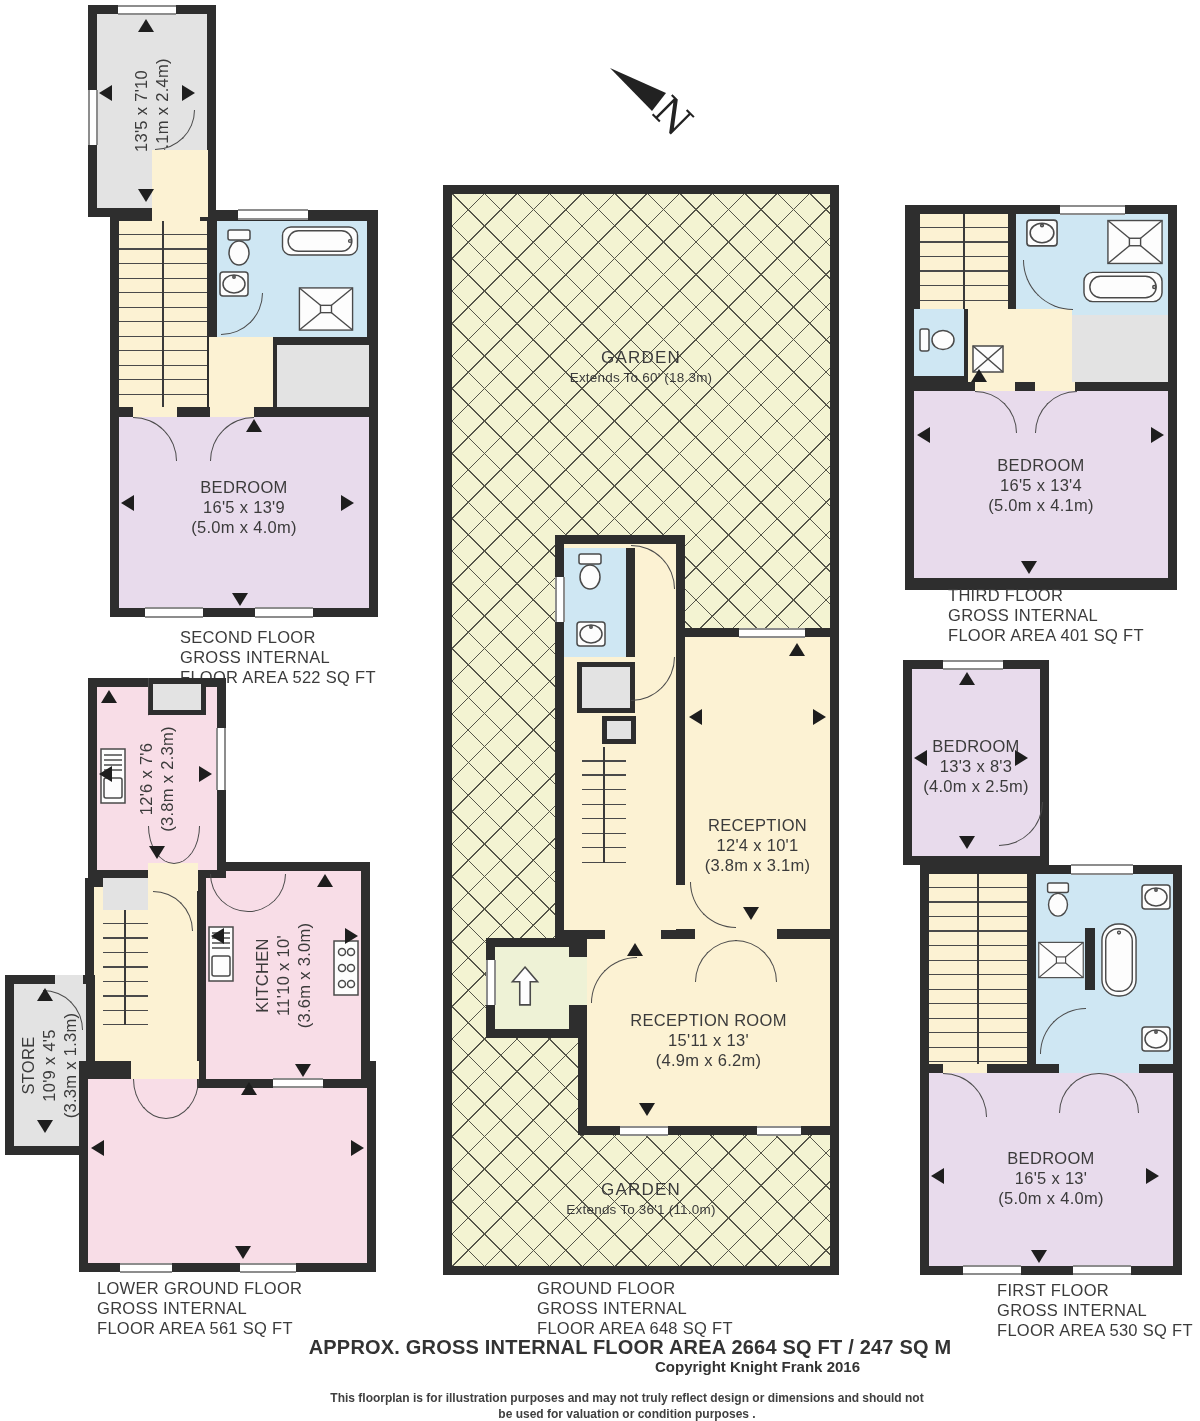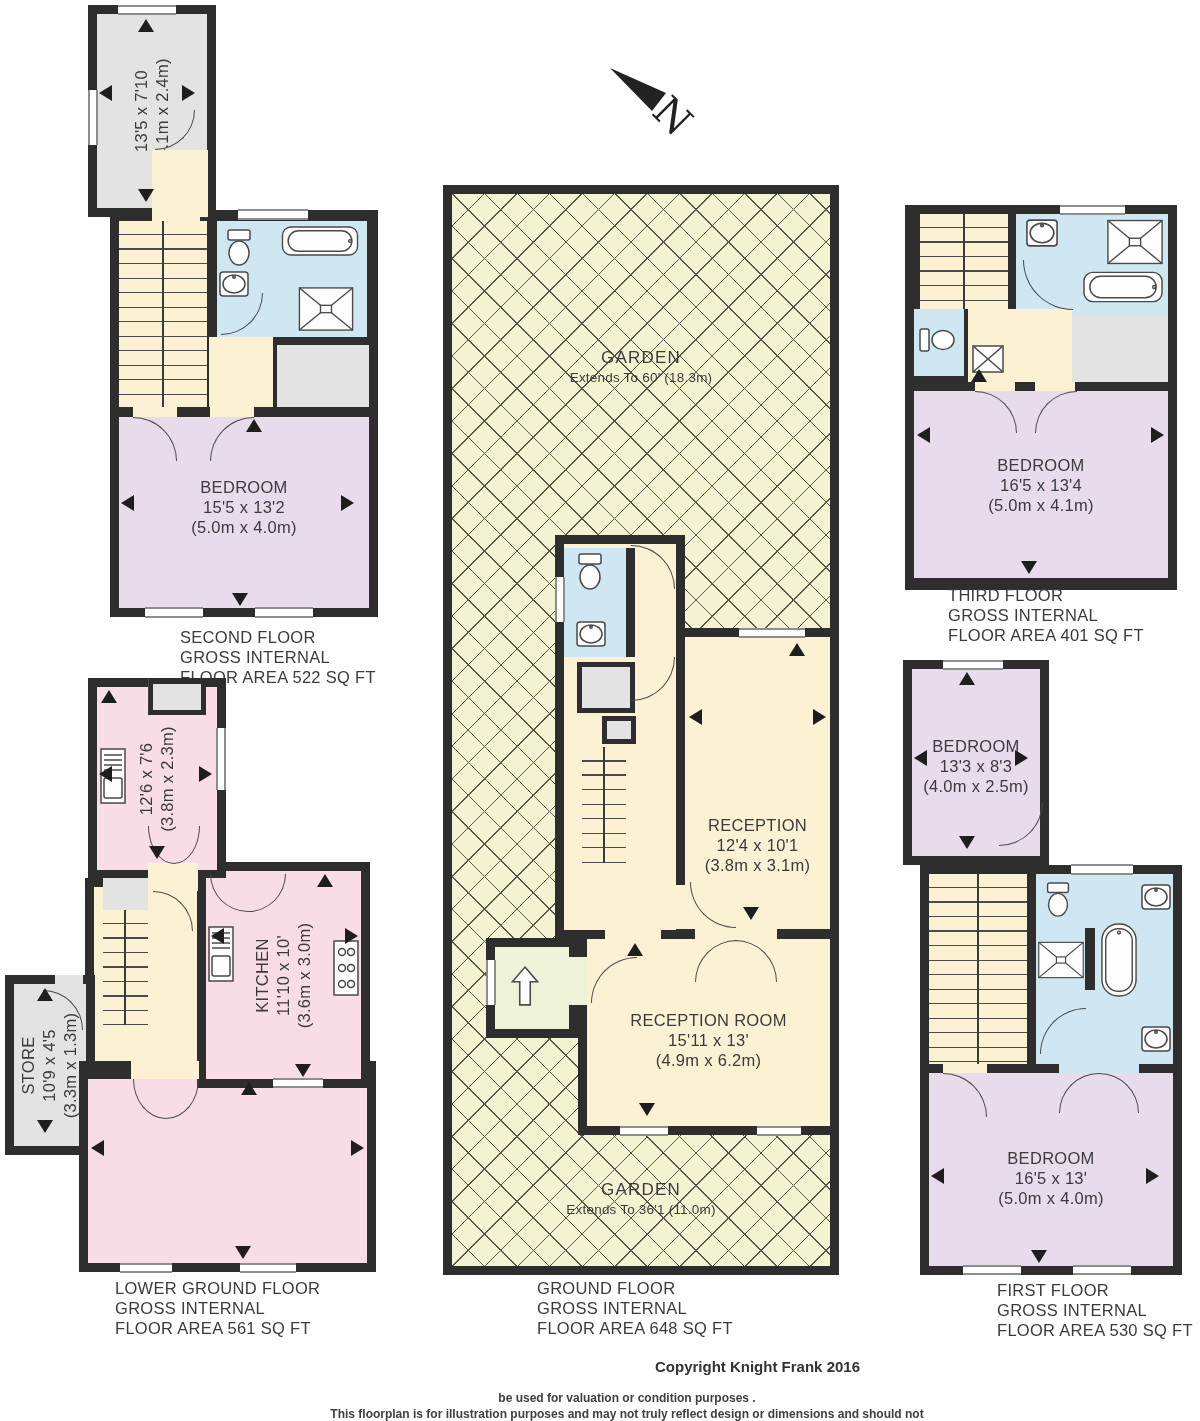--- a/index.html
+++ b/index.html
@@ -128,21 +128,21 @@
     <div class="mk mk-l" style="left:11px;top:80px"></div>
     <div class="mk mk-r" style="left:94px;top:80px"></div>
     <div class="mk mk-d" style="left:50px;top:184px"></div>
     <div class="mk mk-l" style="left:33px;top:490px"></div>
     <div class="mk mk-r" style="left:253px;top:490px"></div>
     <div class="mk mk-d" style="left:144px;top:588px"></div>
     <div class="mk mk-u" style="left:158px;top:414px"></div>
 
     <div class="rlabel" style="left:31px;top:472px;width:250px">
       <div>BEDROOM</div>
-      <div>15'5 x 13'2</div>
+      <div>16'5 x 13'9</div>
       <div>(5.0m x 4.0m)</div>
     </div>
     <div class="flabel" style="left:92px;top:622px;width:230px">
       <div>SECOND FLOOR</div>
       <div>GROSS INTERNAL</div>
       <div>FLOOR AREA 522 SQ FT</div>
     </div>
   </div>
 
   <div class="plan" style="left:905px;top:205px;width:285px;height:470px">
@@ -393,21 +393,21 @@
     <div class="mk mk-l" style="left:206px;top:250px"></div>
     <div class="mk mk-r" style="left:340px;top:250px"></div>
     <div class="mk mk-d" style="left:290px;top:386px"></div>
     <div class="mk mk-u" style="left:32px;top:310px"></div>
     <div class="mk mk-d" style="left:32px;top:442px"></div>
     <div class="mk mk-u" style="left:236px;top:404px"></div>
     <div class="mk mk-l" style="left:86px;top:462px"></div>
     <div class="mk mk-r" style="left:346px;top:462px"></div>
     <div class="mk mk-d" style="left:230px;top:568px"></div>
 
-    <div class="flabel" style="left:110px;top:600px;width:260px">
+    <div class="flabel" style="left:92px;top:600px;width:260px">
       <div>LOWER GROUND FLOOR</div>
       <div>GROSS INTERNAL</div>
       <div>FLOOR AREA 561 SQ FT</div>
     </div>
   </div>
 
   <div class="plan" style="left:903px;top:660px;width:290px;height:700px">
     <div class="wall" style="left:0px;top:0px;width:146px;height:205px"></div>
     <div class="wall" style="left:17px;top:205px;width:262px;height:410px"></div>
     <div class="room bg-bed" style="left:9px;top:9px;width:128px;height:187px"></div>
@@ -485,19 +485,20 @@
       <div>16'5 x 13'</div>
       <div>(5.0m x 4.0m)</div>
     </div>
     <div class="flabel" style="left:94px;top:620px;width:240px">
       <div>FIRST FLOOR</div>
       <div>GROSS INTERNAL</div>
       <div>FLOOR AREA 530 SQ FT</div>
     </div>
   </div>
 
+  <div class="footer-approx">APPROX. GROSS INTERNAL FLOOR AREA 2664 SQ FT / 247 SQ M</div>
   <div class="footer-copy">Copyright Knight Frank 2016</div>
   <div class="footer-disc">
+    <div>This floorplan is for illustration purposes and may not truly reflect design or dimensions and should not</div>
     <div>be used for valuation or condition purposes .</div>
-    <div>This floorplan is for illustration purposes and may not truly reflect design or dimensions and should not</div>
   </div>
 
 </div>
 
 </body></html>

